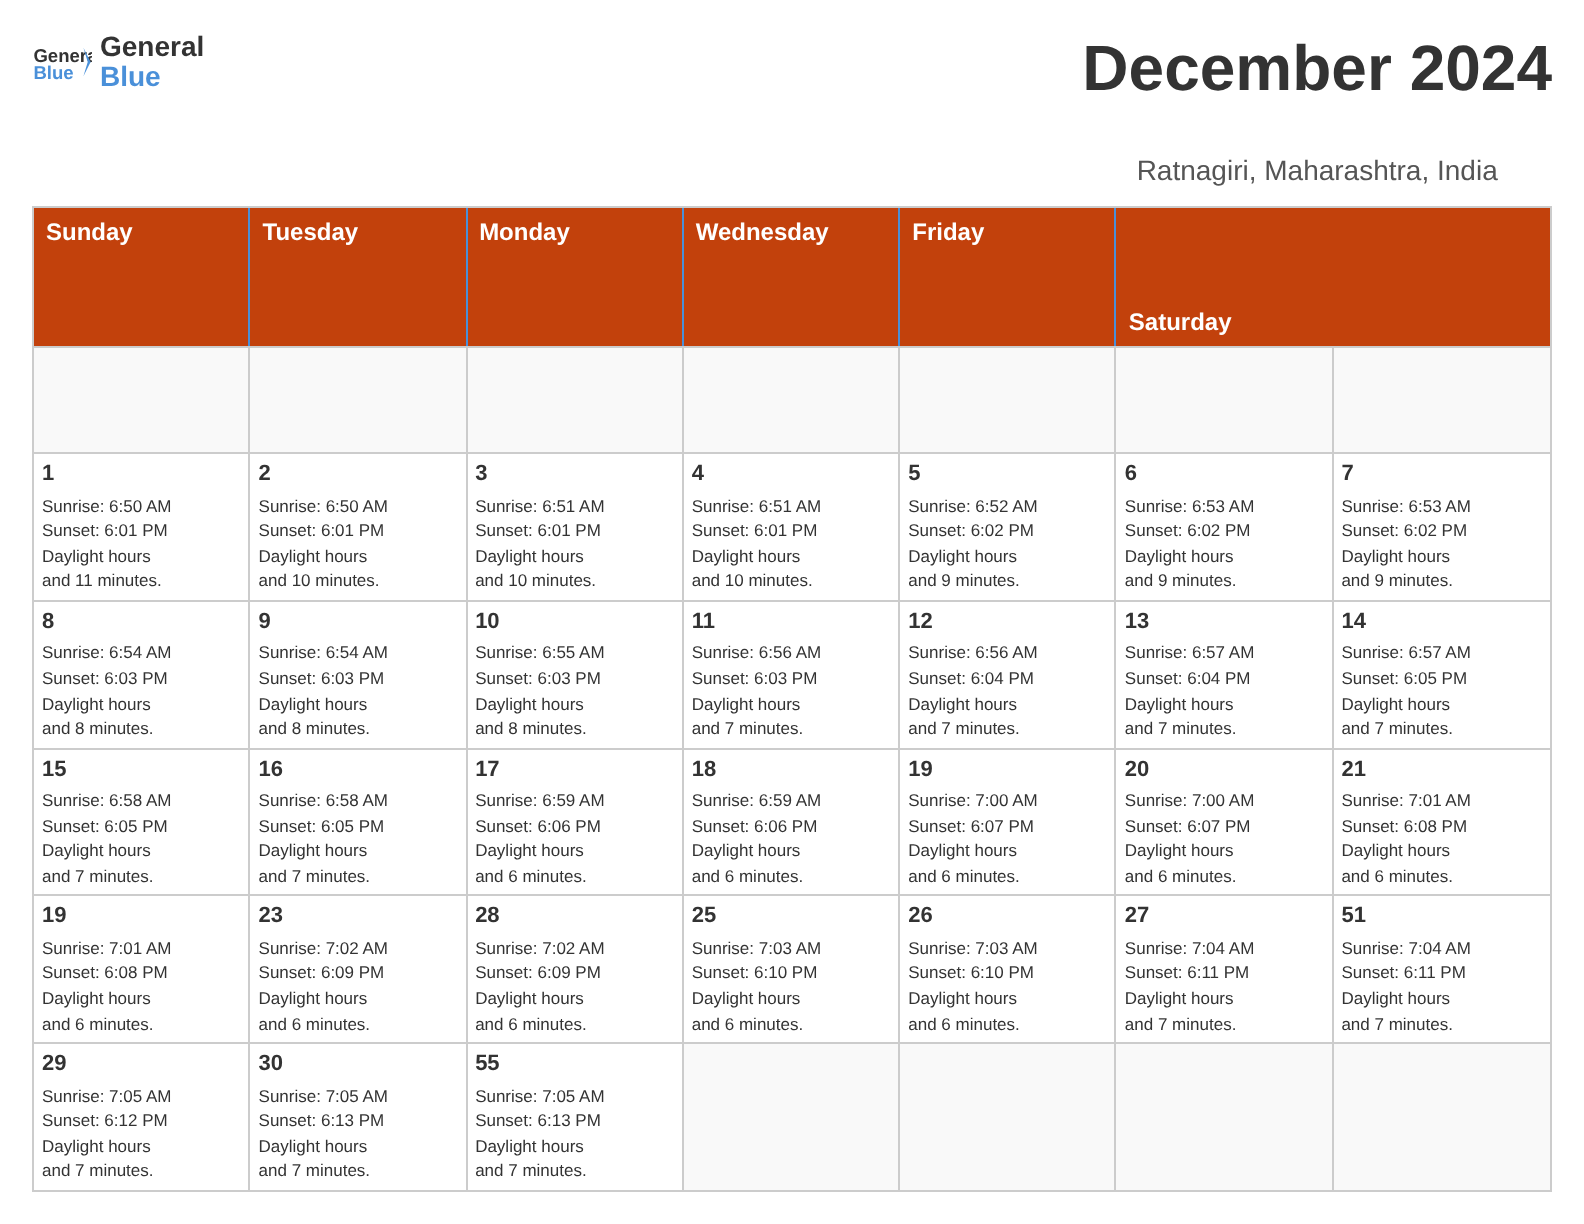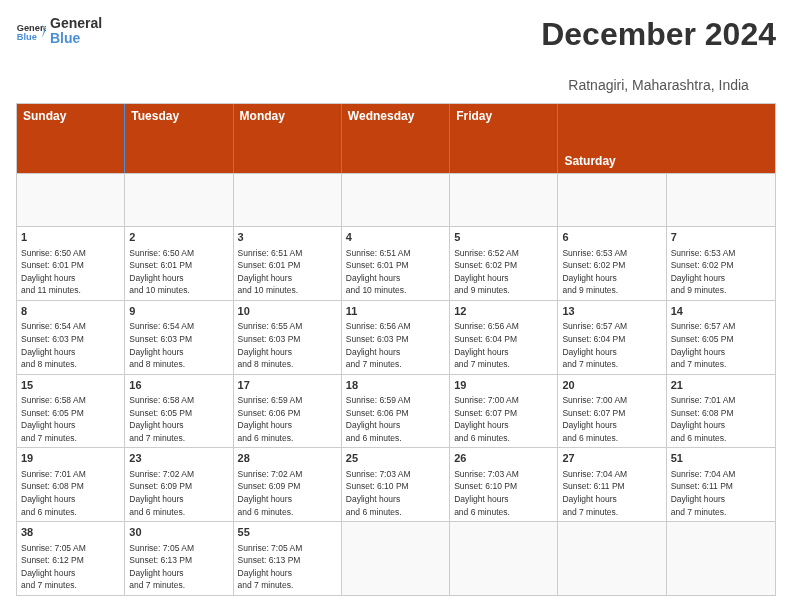--- a/index.html
+++ b/index.html
@@ -169,21 +169,21 @@
         <div class="cal-row">
           <div class="cal-cell"><span class="day-num">19</span><span class="day-info">Sunrise: 7:01 AM<br>Sunset: 6:08 PM<br>Daylight hours<br>and 6 minutes.</span></div>
           <div class="cal-cell"><span class="day-num">23</span><span class="day-info">Sunrise: 7:02 AM<br>Sunset: 6:09 PM<br>Daylight hours<br>and 6 minutes.</span></div>
           <div class="cal-cell"><span class="day-num">28</span><span class="day-info">Sunrise: 7:02 AM<br>Sunset: 6:09 PM<br>Daylight hours<br>and 6 minutes.</span></div>
           <div class="cal-cell"><span class="day-num">25</span><span class="day-info">Sunrise: 7:03 AM<br>Sunset: 6:10 PM<br>Daylight hours<br>and 6 minutes.</span></div>
           <div class="cal-cell"><span class="day-num">26</span><span class="day-info">Sunrise: 7:03 AM<br>Sunset: 6:10 PM<br>Daylight hours<br>and 6 minutes.</span></div>
           <div class="cal-cell"><span class="day-num">27</span><span class="day-info">Sunrise: 7:04 AM<br>Sunset: 6:11 PM<br>Daylight hours<br>and 7 minutes.</span></div>
           <div class="cal-cell"><span class="day-num">51</span><span class="day-info">Sunrise: 7:04 AM<br>Sunset: 6:11 PM<br>Daylight hours<br>and 7 minutes.</span></div>
         </div>
         <div class="cal-row">
-          <div class="cal-cell"><span class="day-num">38</span><span class="day-info">Sunrise: 7:05 AM<br>Sunset: 6:12 PM<br>Daylight hours<br>and 7 minutes.</span></div>
+          <div class="cal-cell"><span class="day-num">29</span><span class="day-info">Sunrise: 7:05 AM<br>Sunset: 6:12 PM<br>Daylight hours<br>and 7 minutes.</span></div>
           <div class="cal-cell"><span class="day-num">30</span><span class="day-info">Sunrise: 7:05 AM<br>Sunset: 6:13 PM<br>Daylight hours<br>and 7 minutes.</span></div>
           <div class="cal-cell"><span class="day-num">55</span><span class="day-info">Sunrise: 7:05 AM<br>Sunset: 6:13 PM<br>Daylight hours<br>and 7 minutes.</span></div>
           <div class="cal-cell empty"></div>
           <div class="cal-cell empty"></div>
           <div class="cal-cell empty"></div>
           <div class="cal-cell empty"></div>
         </div>
       </div>
   </div>
 </div>

